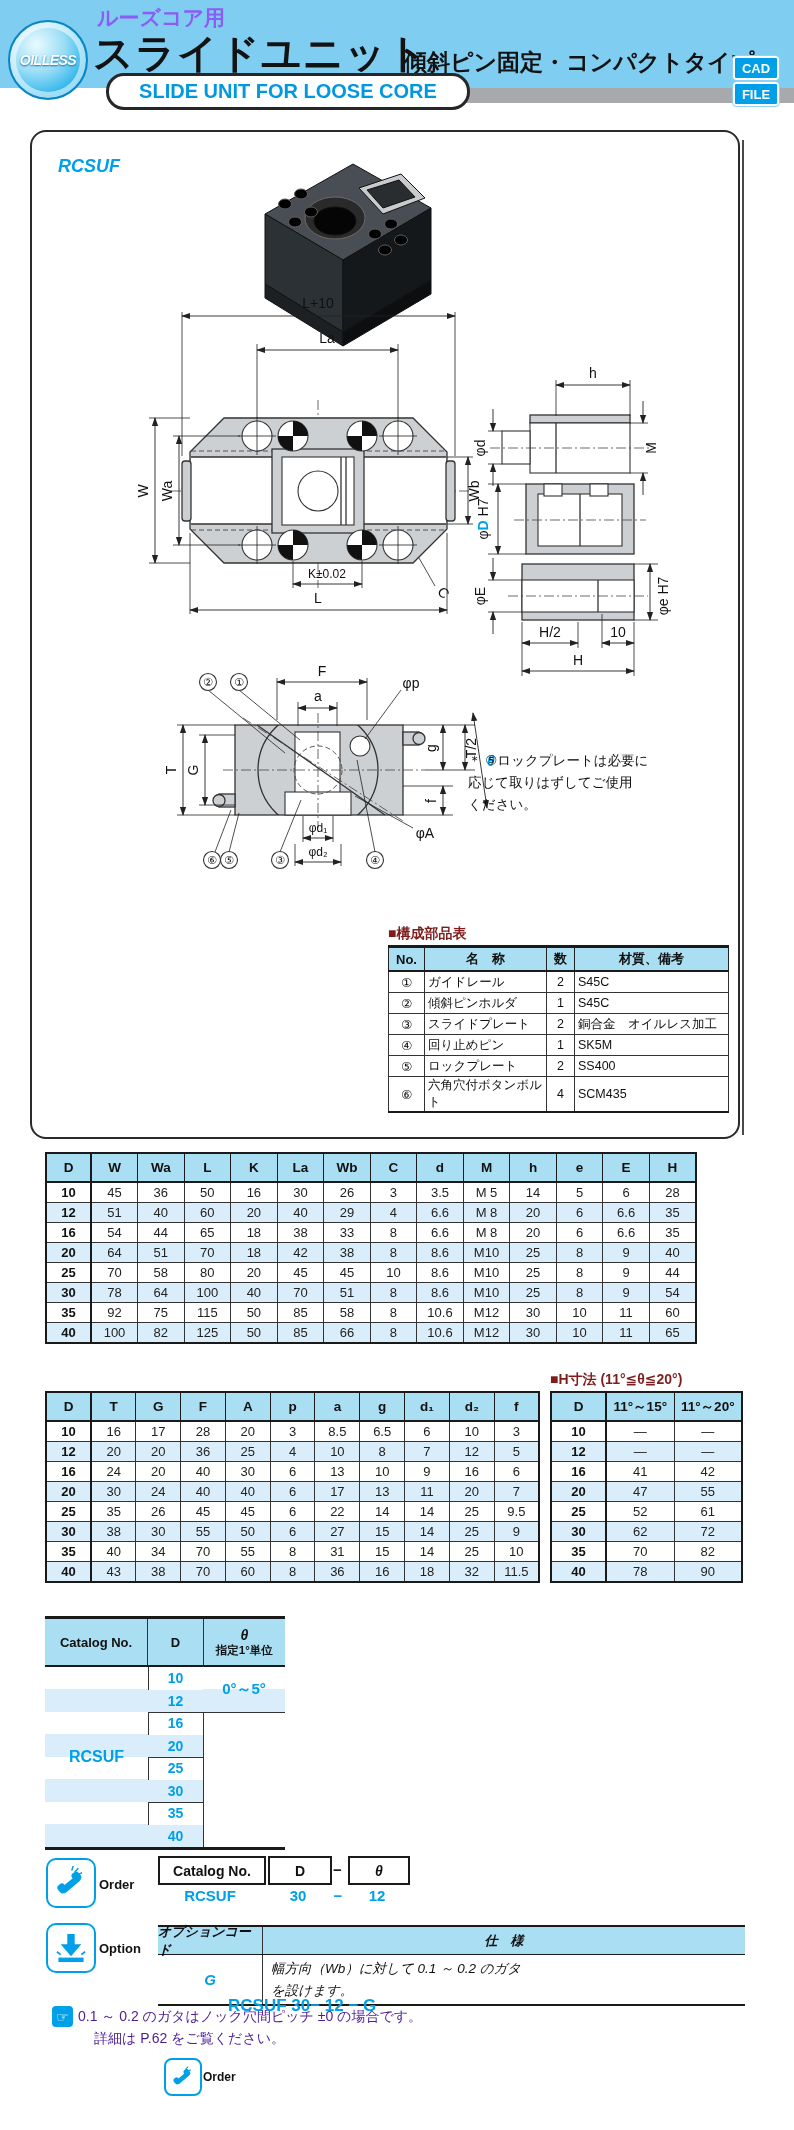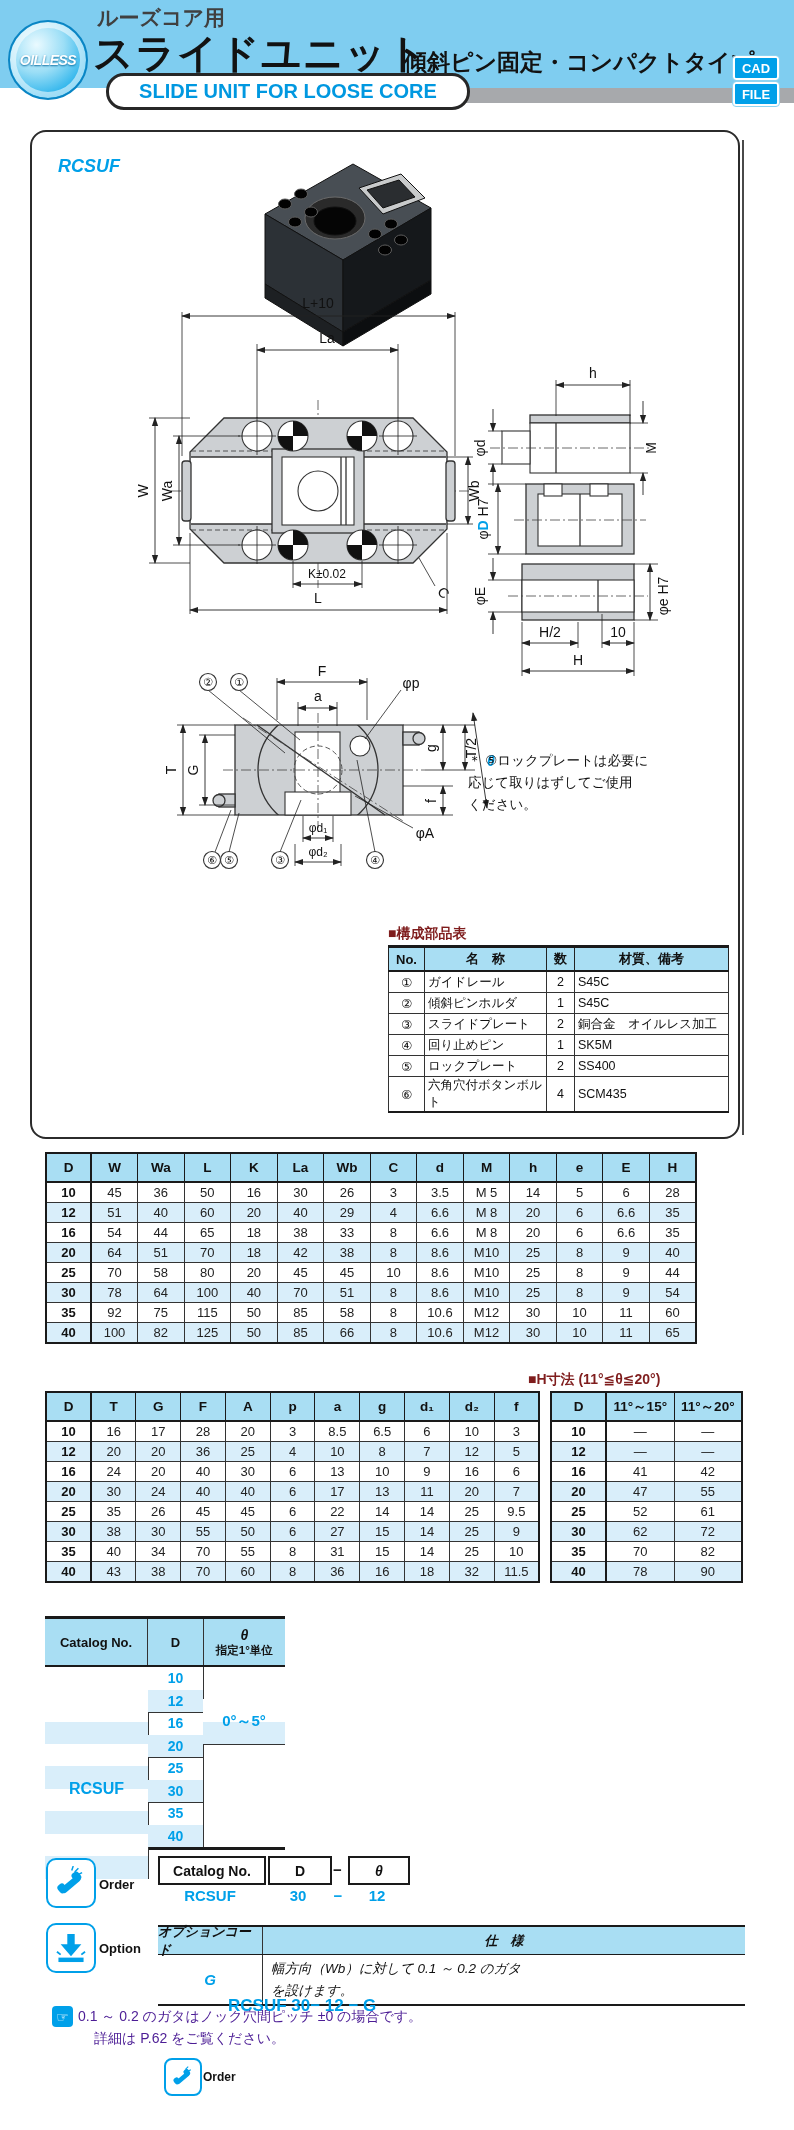--- a/index.html
+++ b/index.html
@@ -7,21 +7,21 @@
 
   
   .header-bg { position:absolute; left:0; top:0; width:794px; height:88px; background:#7fcdf0; }
   .gray-bar  { position:absolute; left:438px; top:88px; width:356px; height:15px; background:#a7a9ac; }
   .logo { position:absolute; left:8px; top:20px; width:76px; height:76px; border-radius:50%;
           background:radial-gradient(circle at 35% 30%, #eafaff 0%, #9bdef6 38%, #2fb5ec 72%, #0d9bd8 100%);
           border:2px solid #0a85c4; box-shadow:inset 0 0 0 6px rgba(255,255,255,.55);
           display:flex; align-items:center; justify-content:center; }
   .logo span { color:#fff; font-weight:bold; font-style:italic; font-size:14px; letter-spacing:-0.5px;
                text-shadow:0 1px 2px #0a6ea3; }
-  .title-small { position:absolute; left:97px; top:4px; font-size:21px; font-weight:bold; color:#404040; }
+  .title-small { position:absolute; left:97px; top:4px; font-size:21px; font-weight:bold; color:#8b5cf6; }
   .title-main  { position:absolute; left:93px; top:26px; font-size:40px; font-weight:bold; color:#121212; letter-spacing:1px; }
   .title-sub   { position:absolute; left:404px; top:47px; font-size:23px; font-weight:bold; color:#121212; }
   .banner-pill { position:absolute; left:106px; top:73px; width:358px; height:31px; background:#fff;
                  border:3px solid #272727; border-radius:18px; display:flex; align-items:center; justify-content:center; }
   .banner-pill span { color:#0098e0; font-weight:bold; font-size:20px; }
   .cad-badge { position:absolute; left:733px; top:56px; width:46px; }
   .cad-box { height:20px; background:#00a0e9; border:2px solid #fff; outline:1px solid #8ed4f2; border-radius:3px;
              color:#fff; font-weight:bold; font-size:13px; display:flex; align-items:center; justify-content:center; margin-bottom:2px; }
 
   
@@ -50,21 +50,21 @@
 
   
   .cat { position:absolute; left:45px; top:1616px; width:240px; }
   .cat-head { display:flex; height:46px; background:#a9def3; border-top:3px solid #1a1a1a; border-bottom:2px solid #1a1a1a; }
   .cat-head > div { display:flex; flex-direction:column; align-items:center; justify-content:center;
                     font-weight:bold; font-size:13px; color:#111; }
   .cat-h1 { width:103px; border-right:1px solid #333; }
   .cat-h2 { width:55px;  border-right:1px solid #333; }
   .cat-h3 { width:82px; }
   .cat-body { position:relative; height:180px; border-bottom:3px solid #1a1a1a; }
-  .cat-stripe { background:repeating-linear-gradient(to bottom, #fff 0px, #fff 22.5px, #d9eefa 22.5px, #d9eefa 45px);margin-top:32px; }
+  .cat-stripe { background:repeating-linear-gradient(to bottom, #fff 0px, #fff 22.5px, #d9eefa 22.5px, #d9eefa 45px); }
   .cat-catalog { position:absolute; left:0; top:0; width:103px; height:180px; border-right:1px solid #333;
                  display:flex; align-items:center; justify-content:center; color:#00a0e9; font-weight:bold; font-size:16px; }
   .cat-d { position:absolute; left:103px; width:55px; height:22.5px; border-right:1px solid #333; border-bottom:1px solid #333;
            display:flex; align-items:center; justify-content:center; color:#00a0e9; font-weight:bold; font-size:14px; }
   .cat-d.alt { background:#d9eefa; }
   .cat-th { position:absolute; left:158px; width:82px; display:flex; align-items:center; justify-content:center;
             color:#00a0e9; font-weight:bold; font-size:15px; }
 
   
   .icon-tile { position:absolute; border:2.5px solid #00a0e9; border-radius:10px; background:#fff;
@@ -716,21 +716,21 @@
           <td>8</td>
           <td>36</td>
           <td>16</td>
           <td>18</td>
           <td>32</td>
           <td>11.5</td>
         </tr>
       </tbody>
   </table>
 
-  <div class="tbl-title" style="left:528px; top:1371px;">■H寸法 (11°≦θ≦20°)</div>
+  <div class="tbl-title" style="left:550px; top:1371px;">■H寸法 (11°≦θ≦20°)</div>
   <table class="dims" style="left:550px; top:1391px; width:193px;">
     <colgroup>
         <col style="width:55px">
       </colgroup>
     <thead>
         <tr>
           <th>D</th>
           <th>11°～15°</th>
           <th>11°～20°</th>
         </tr>

